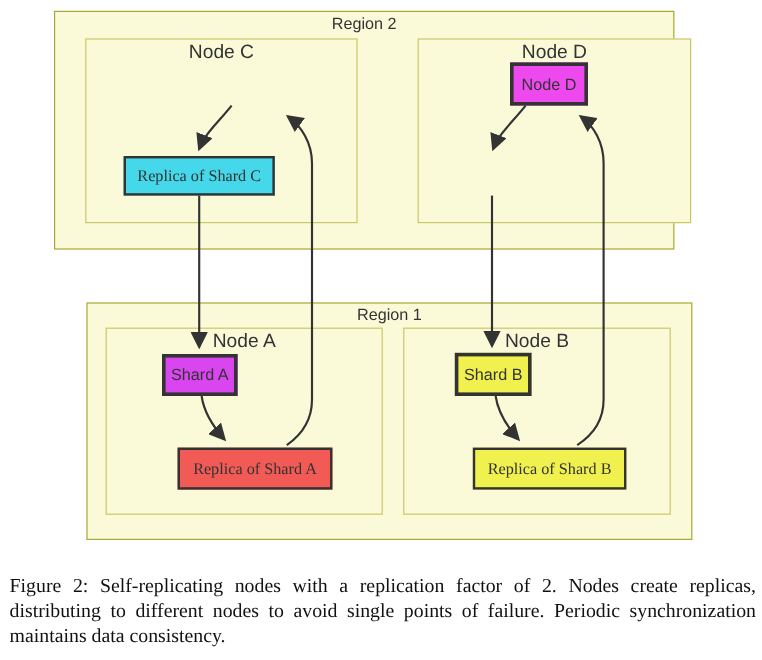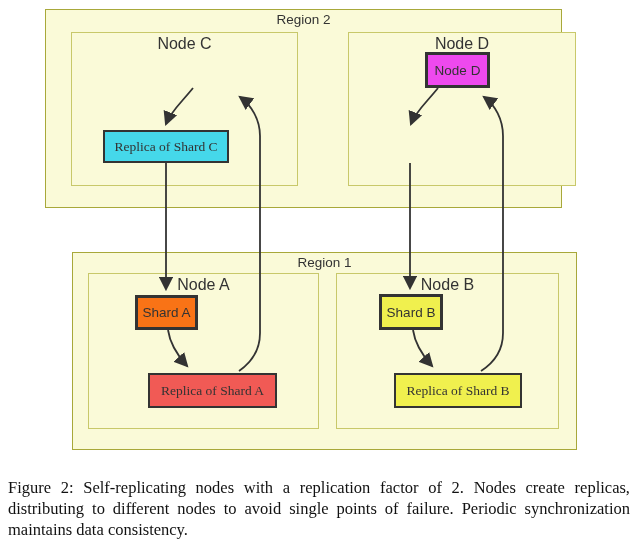--- a/index.html
+++ b/index.html
@@ -49,21 +49,21 @@
     <div class="region-label">Region 1</div>
   </div>
 
   <div class="nodebox" style="left:88px;top:273px;width:231px;height:156px;">
     <div class="node-label">Node A</div>
   </div>
   <div class="nodebox" style="left:336px;top:273px;width:223px;height:156px;">
     <div class="node-label">Node B</div>
   </div>
 
-  <div class="shard" style="left: 135px; top: 295px; width: 63px; height: 35px; background: #f97316;">Shard A</div>
+  <div class="shard" style="left: 135px; top: 295px; width: 63px; height: 35px; background: #d946ef;">Shard A</div>
   <div class="replica" style="left: 148px; top: 373px; width: 129px; height: 35px; background: rgb(241, 90, 85);">Replica of Shard A</div>
 
   <div class="shard" style="left: 379px; top: 294px; width: 64px; height: 36px; background: rgb(240, 240, 78);">Shard B</div>
   <div class="replica" style="left: 394px; top: 373px; width: 128px; height: 35px; background: rgb(240, 240, 78);">Replica of Shard B</div>
 
   <svg id="edges" viewBox="0 0 635 470">
     <defs>
       <marker id="arrow" viewBox="0 0 10 10" refX="8.5" refY="5" markerWidth="8" markerHeight="8" orient="auto">
         <path d="M 0 0 L 10 5 L 0 10 z" fill="#333333"></path>
       </marker>

